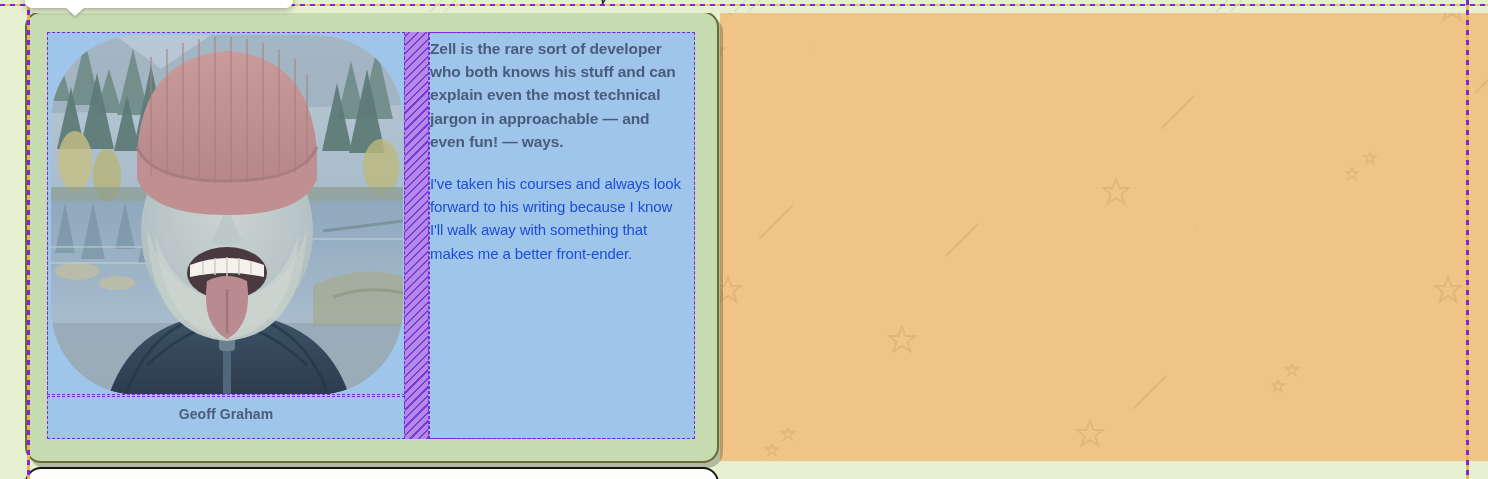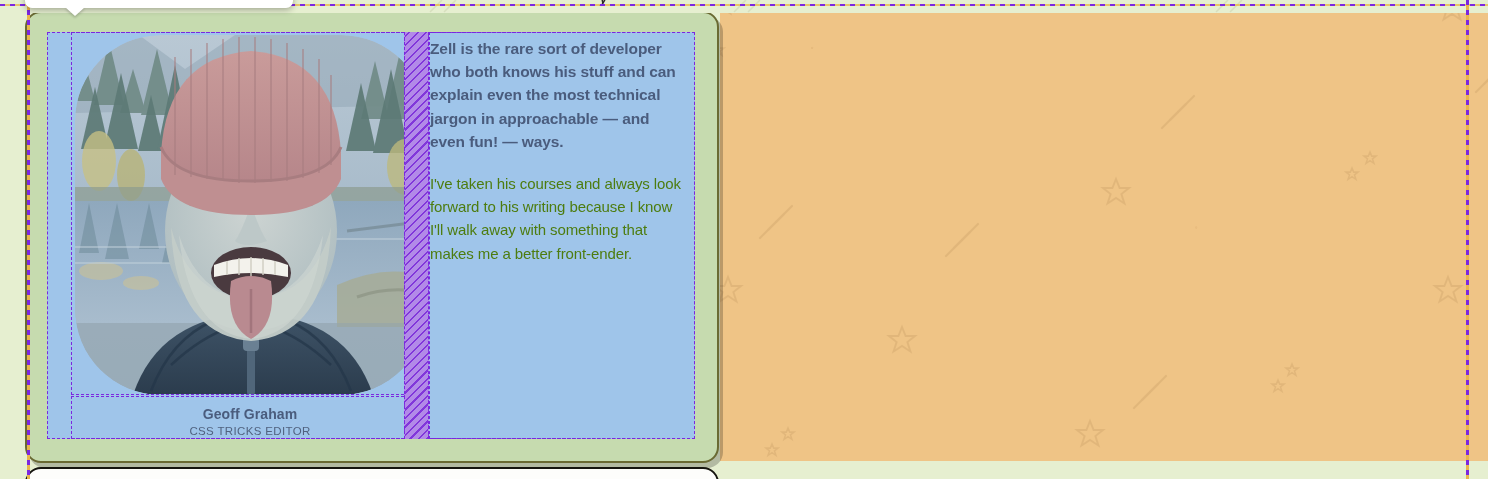--- a/index.html
+++ b/index.html
@@ -159,21 +159,20 @@
     box-sizing: border-box;
   }
 
   
   .left-col {
     position: absolute;
     left: 0;
     top: 0;
     width: 358px;
     height: 100%;
-    margin-left: 24px;
   }
   .avatar-box {
     position: absolute;
     left: 0;
     top: 0;
     width: 358px;
     height: 363px;
     border: 1px dashed #7b27e0;
     box-sizing: border-box;
     overflow: hidden;
@@ -232,21 +231,21 @@
     font-weight: 700;
     line-height: 23.2px;
     color: #4a5c7d;
     margin: 0 0 19px 0;
     letter-spacing: -.1px;
   }
   .quote-body {
     font-size: 15px;
     font-weight: 400;
     line-height: 23.2px;
-    color: #4d7c0f;
+    color: #1d4ed8;
     margin: 0;
     letter-spacing: -.1px;
   }
 
   
   .ruler-v {
     position: absolute;
     top: 0;
     bottom: 0;
     width: 3px;
@@ -481,21 +480,20 @@
                 <line x1="256" y1="40" x2="256" y2="130"></line>
               </g>
               <path d="M86 112 q14 34 90 34 q76 0 90 -34" stroke="#a87d80" stroke-width="3" fill="none"></path>
             </g>
           </svg>
         </div>
       </div>
 
       <div class="caption-box">
         <div class="caption-name">Geoff Graham</div>
-        <div class="caption-role">CSS TRICKS EDITOR</div>
       </div>
     </div>
 
     <div class="grid-gap"></div>
 
     <div class="right-col">
       <p class="quote-lead">Zell is the rare sort of developer who both knows his stuff and can explain even the most technical jargon in approachable — and even fun! — ways.</p>
       <p class="quote-body">I've taken his courses and always look forward to his writing because I know I'll walk away with something that makes me a better front-ender.</p>
     </div>
   </div>

